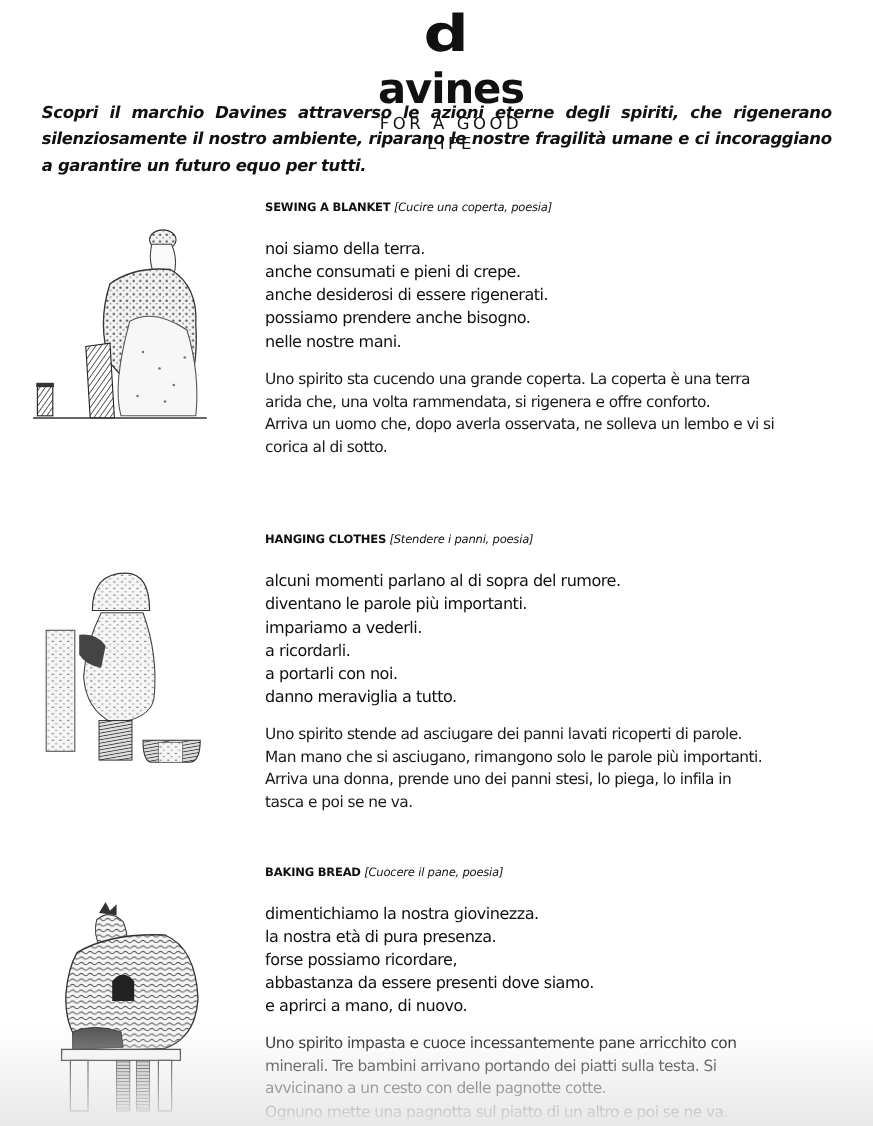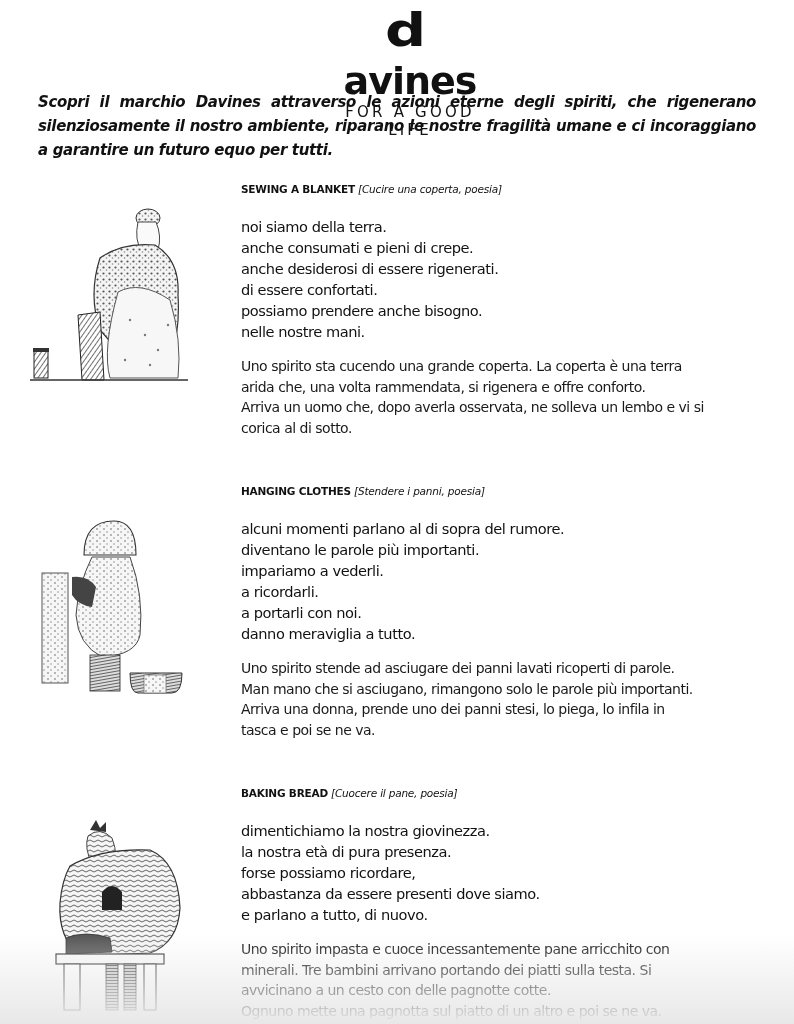--- a/index.html
+++ b/index.html
@@ -129,21 +129,20 @@
 
 <div class="section" style="top:182px;">
   <p class="section-title">
     <span class="title-en">SEWING A BLANKET</span>
     <span class="title-it">[Cucire una coperta, poesia]</span>
   </p>
   <ul class="poem">
     <li>noi siamo della terra.</li>
     <li>anche consumati e pieni di crepe.</li>
     <li>anche desiderosi di essere rigenerati.</li>
-    <li>di essere confortati.</li>
     <li>possiamo prendere anche bisogno.</li>
     <li>nelle nostre mani.</li>
   </ul>
   <p class="desc">
     <span>Uno spirito sta cucendo una grande coperta. La coperta è una terra</span>
     <span>arida che, una volta rammendata, si rigenera e offre conforto.</span>
     <span>Arriva un uomo che, dopo averla osservata, ne solleva un lembo e vi si</span>
     <span>corica al di sotto.</span>
   </p>
 </div>
@@ -220,21 +219,21 @@
 <div class="section" style="top:786px;">
   <p class="section-title">
     <span class="title-en">BAKING BREAD</span>
     <span class="title-it">[Cuocere il pane, poesia]</span>
   </p>
   <ul class="poem">
     <li>dimentichiamo la nostra giovinezza.</li>
     <li>la nostra età di pura presenza.</li>
     <li>forse possiamo ricordare,</li>
     <li>abbastanza da essere presenti dove siamo.</li>
-    <li>e parlano a tutto, di nuovo.</li>
+    <li>e aprirci a mano, di nuovo.</li>
   </ul>
   <p class="desc">
     <span>Uno spirito impasta e cuoce incessantemente pane arricchito con</span>
     <span>minerali. Tre bambini arrivano portando dei piatti sulla testa. Si</span>
     <span>avvicinano a un cesto con delle pagnotte cotte.</span>
     <span>Ognuno mette una pagnotta sul piatto di un altro e poi se ne va.</span>
   </p>
 </div>
 
 <div class="bottom-fade"></div>

